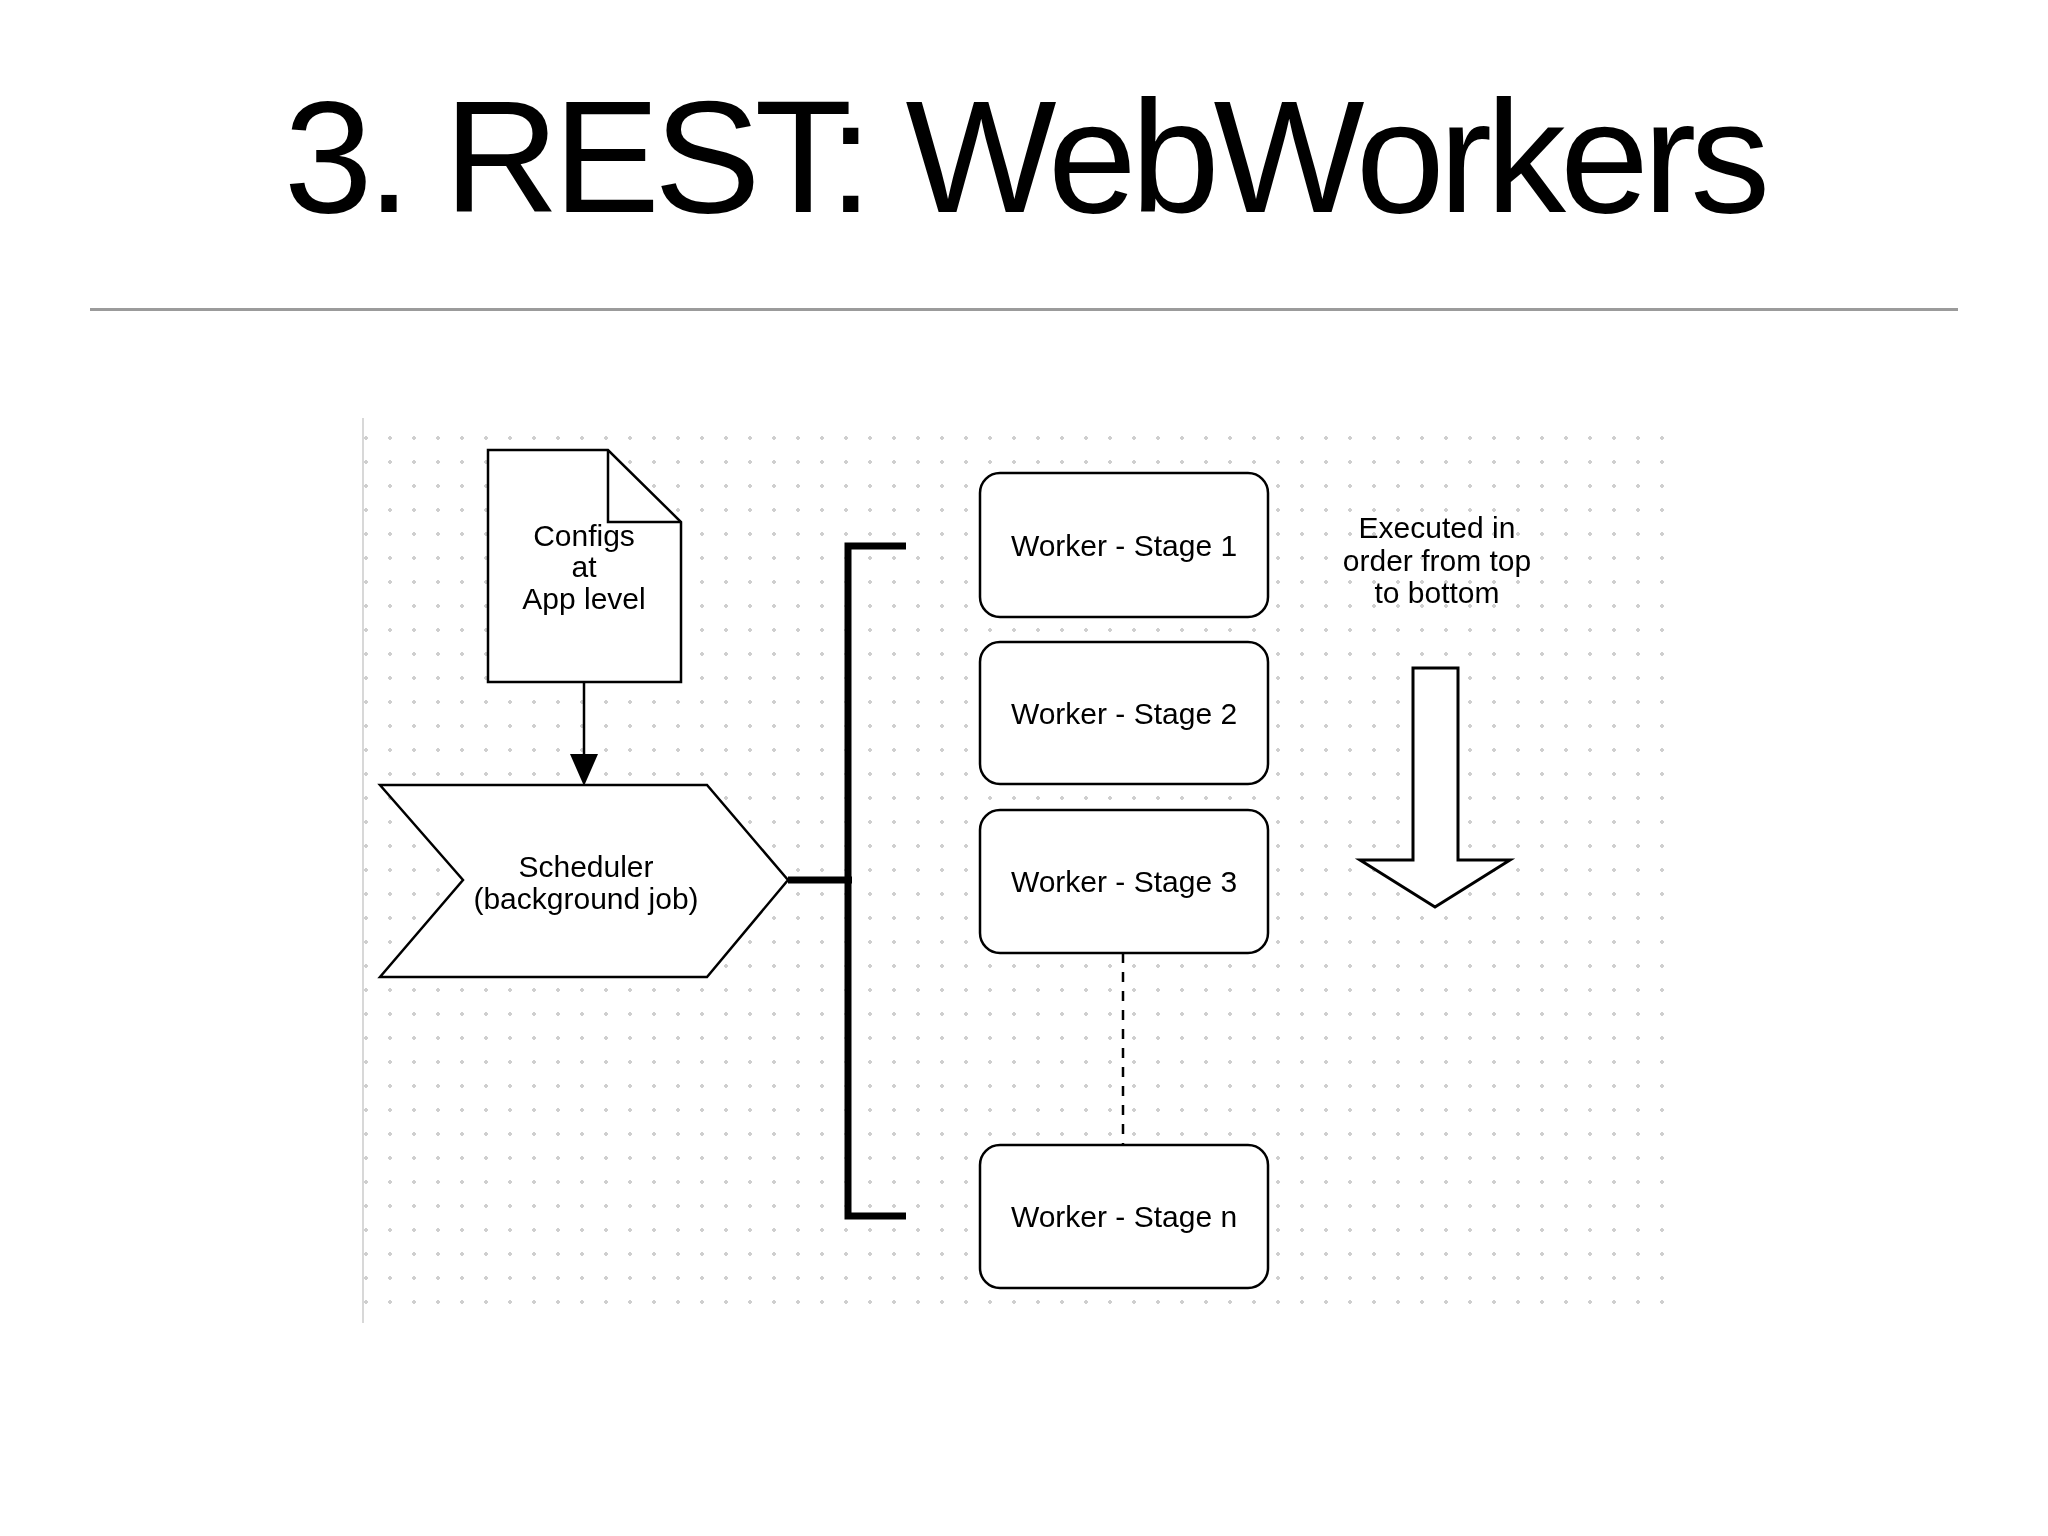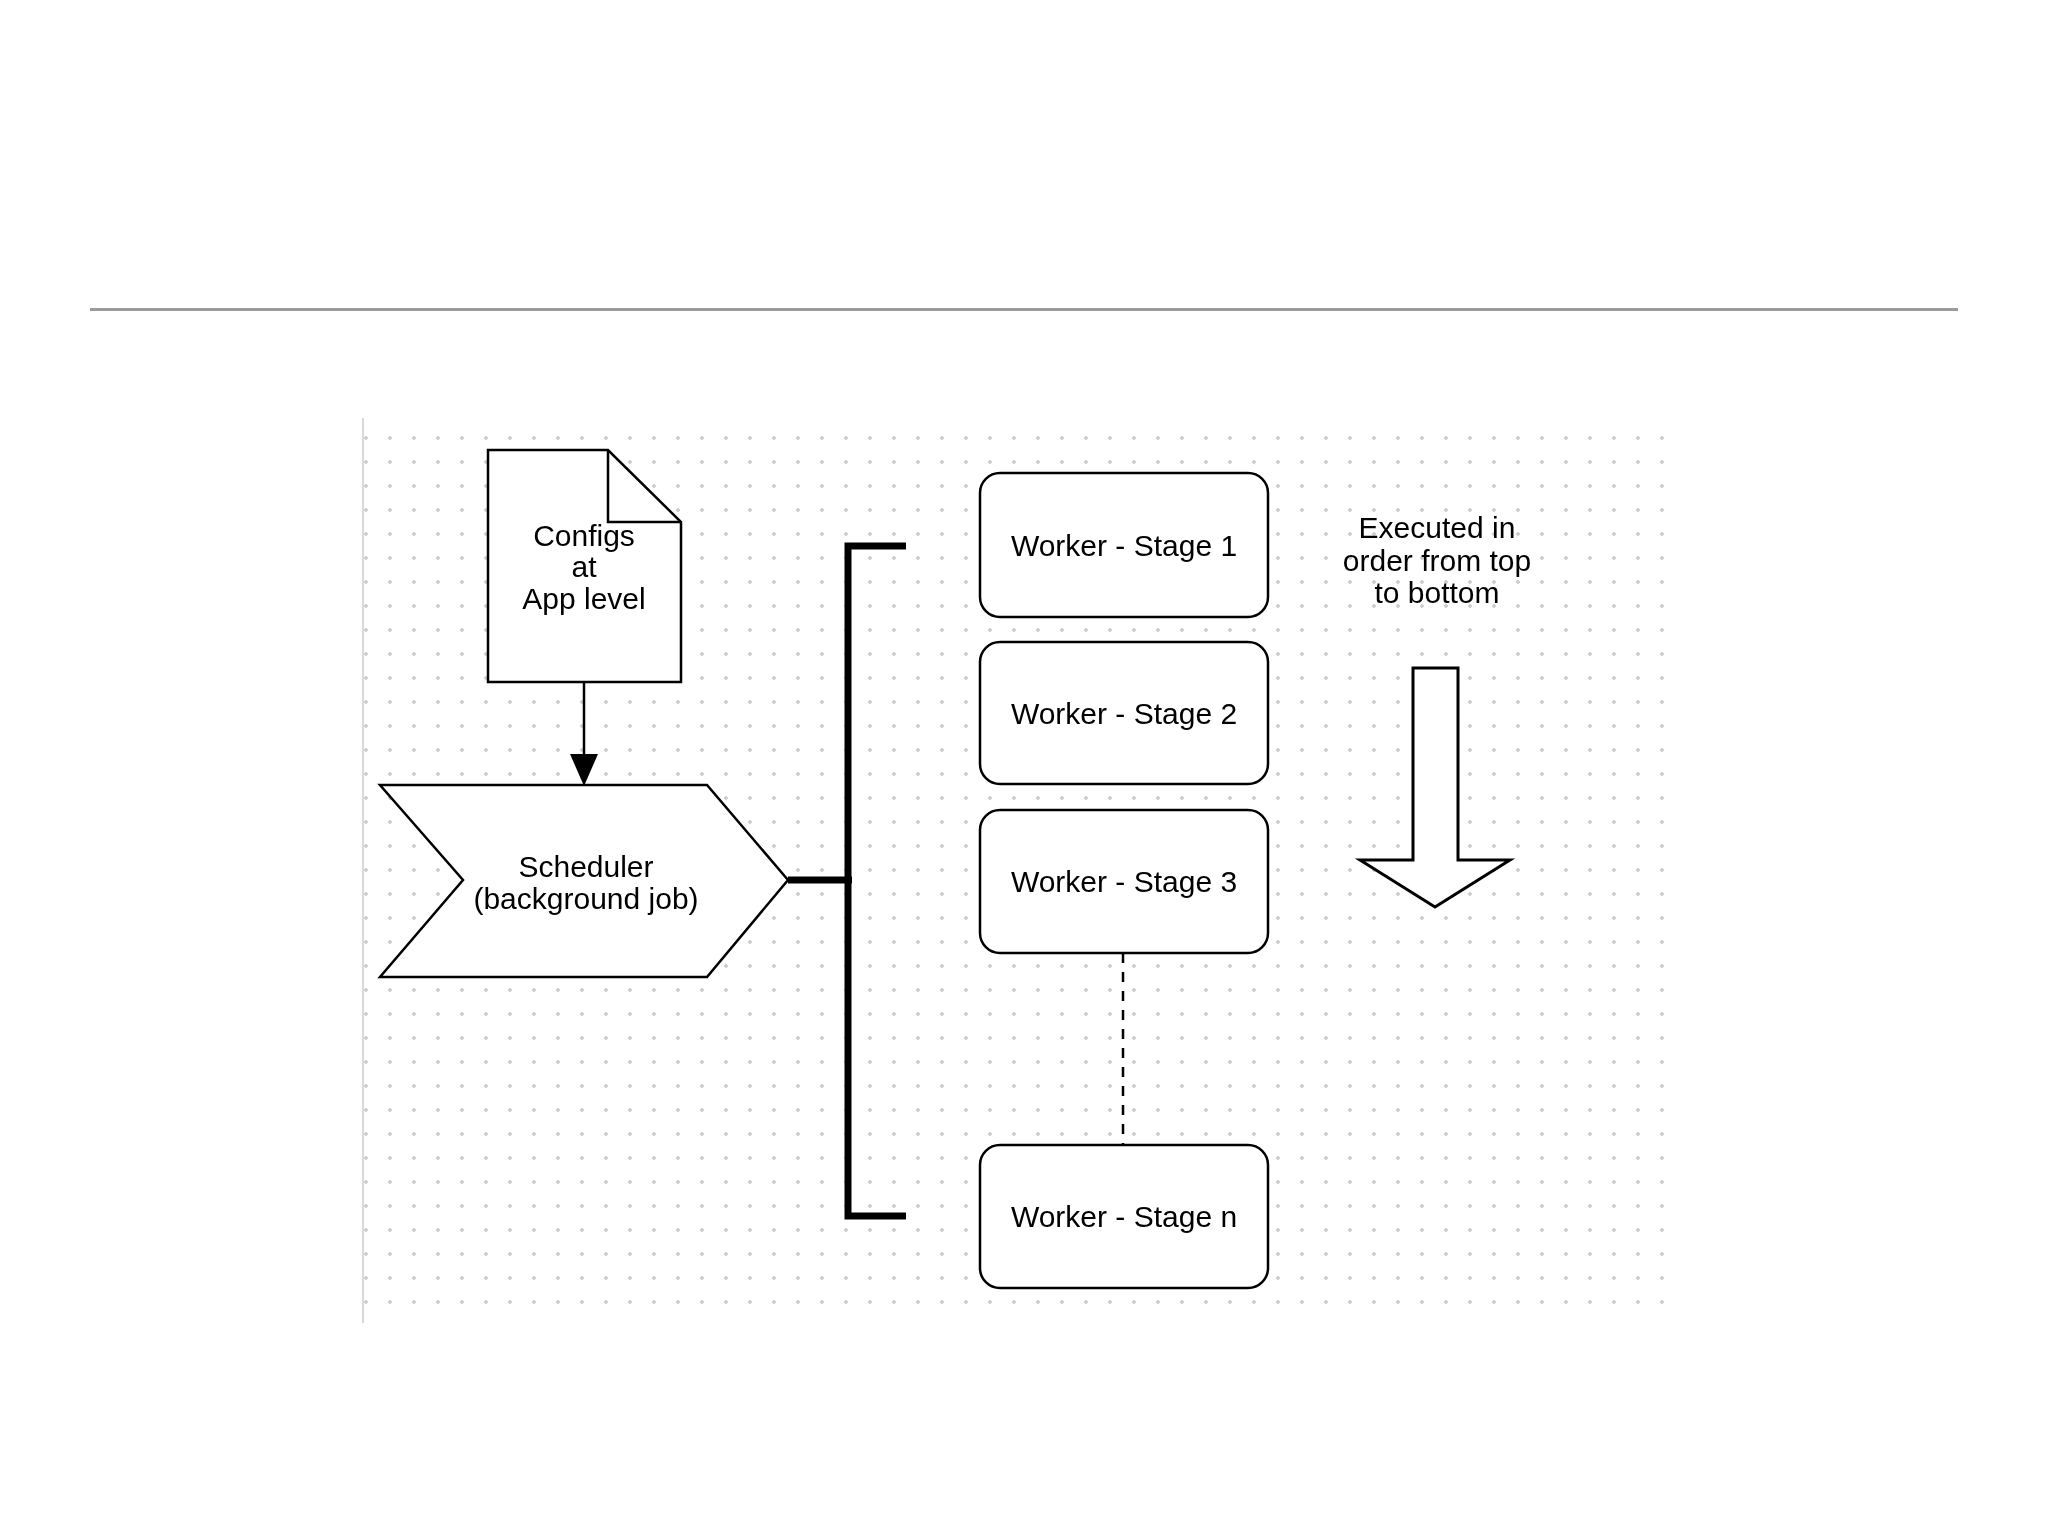--- a/index.html
+++ b/index.html
@@ -104,20 +104,21 @@
     font-size: 30px;
     fill: #000000;
     text-anchor: middle;
   }
 </style>
 </head>
 <body>
 
 <div class="slide">
 
+  <h1 class="title">3. REST: WebWorkers</h1>
 
   <div class="divider"></div>
 
   <div class="canvas">
     <div class="canvas-edge"></div>
   </div>
 
   <svg class="overlay" viewBox="0 0 2048 1536">
 
     <g>

